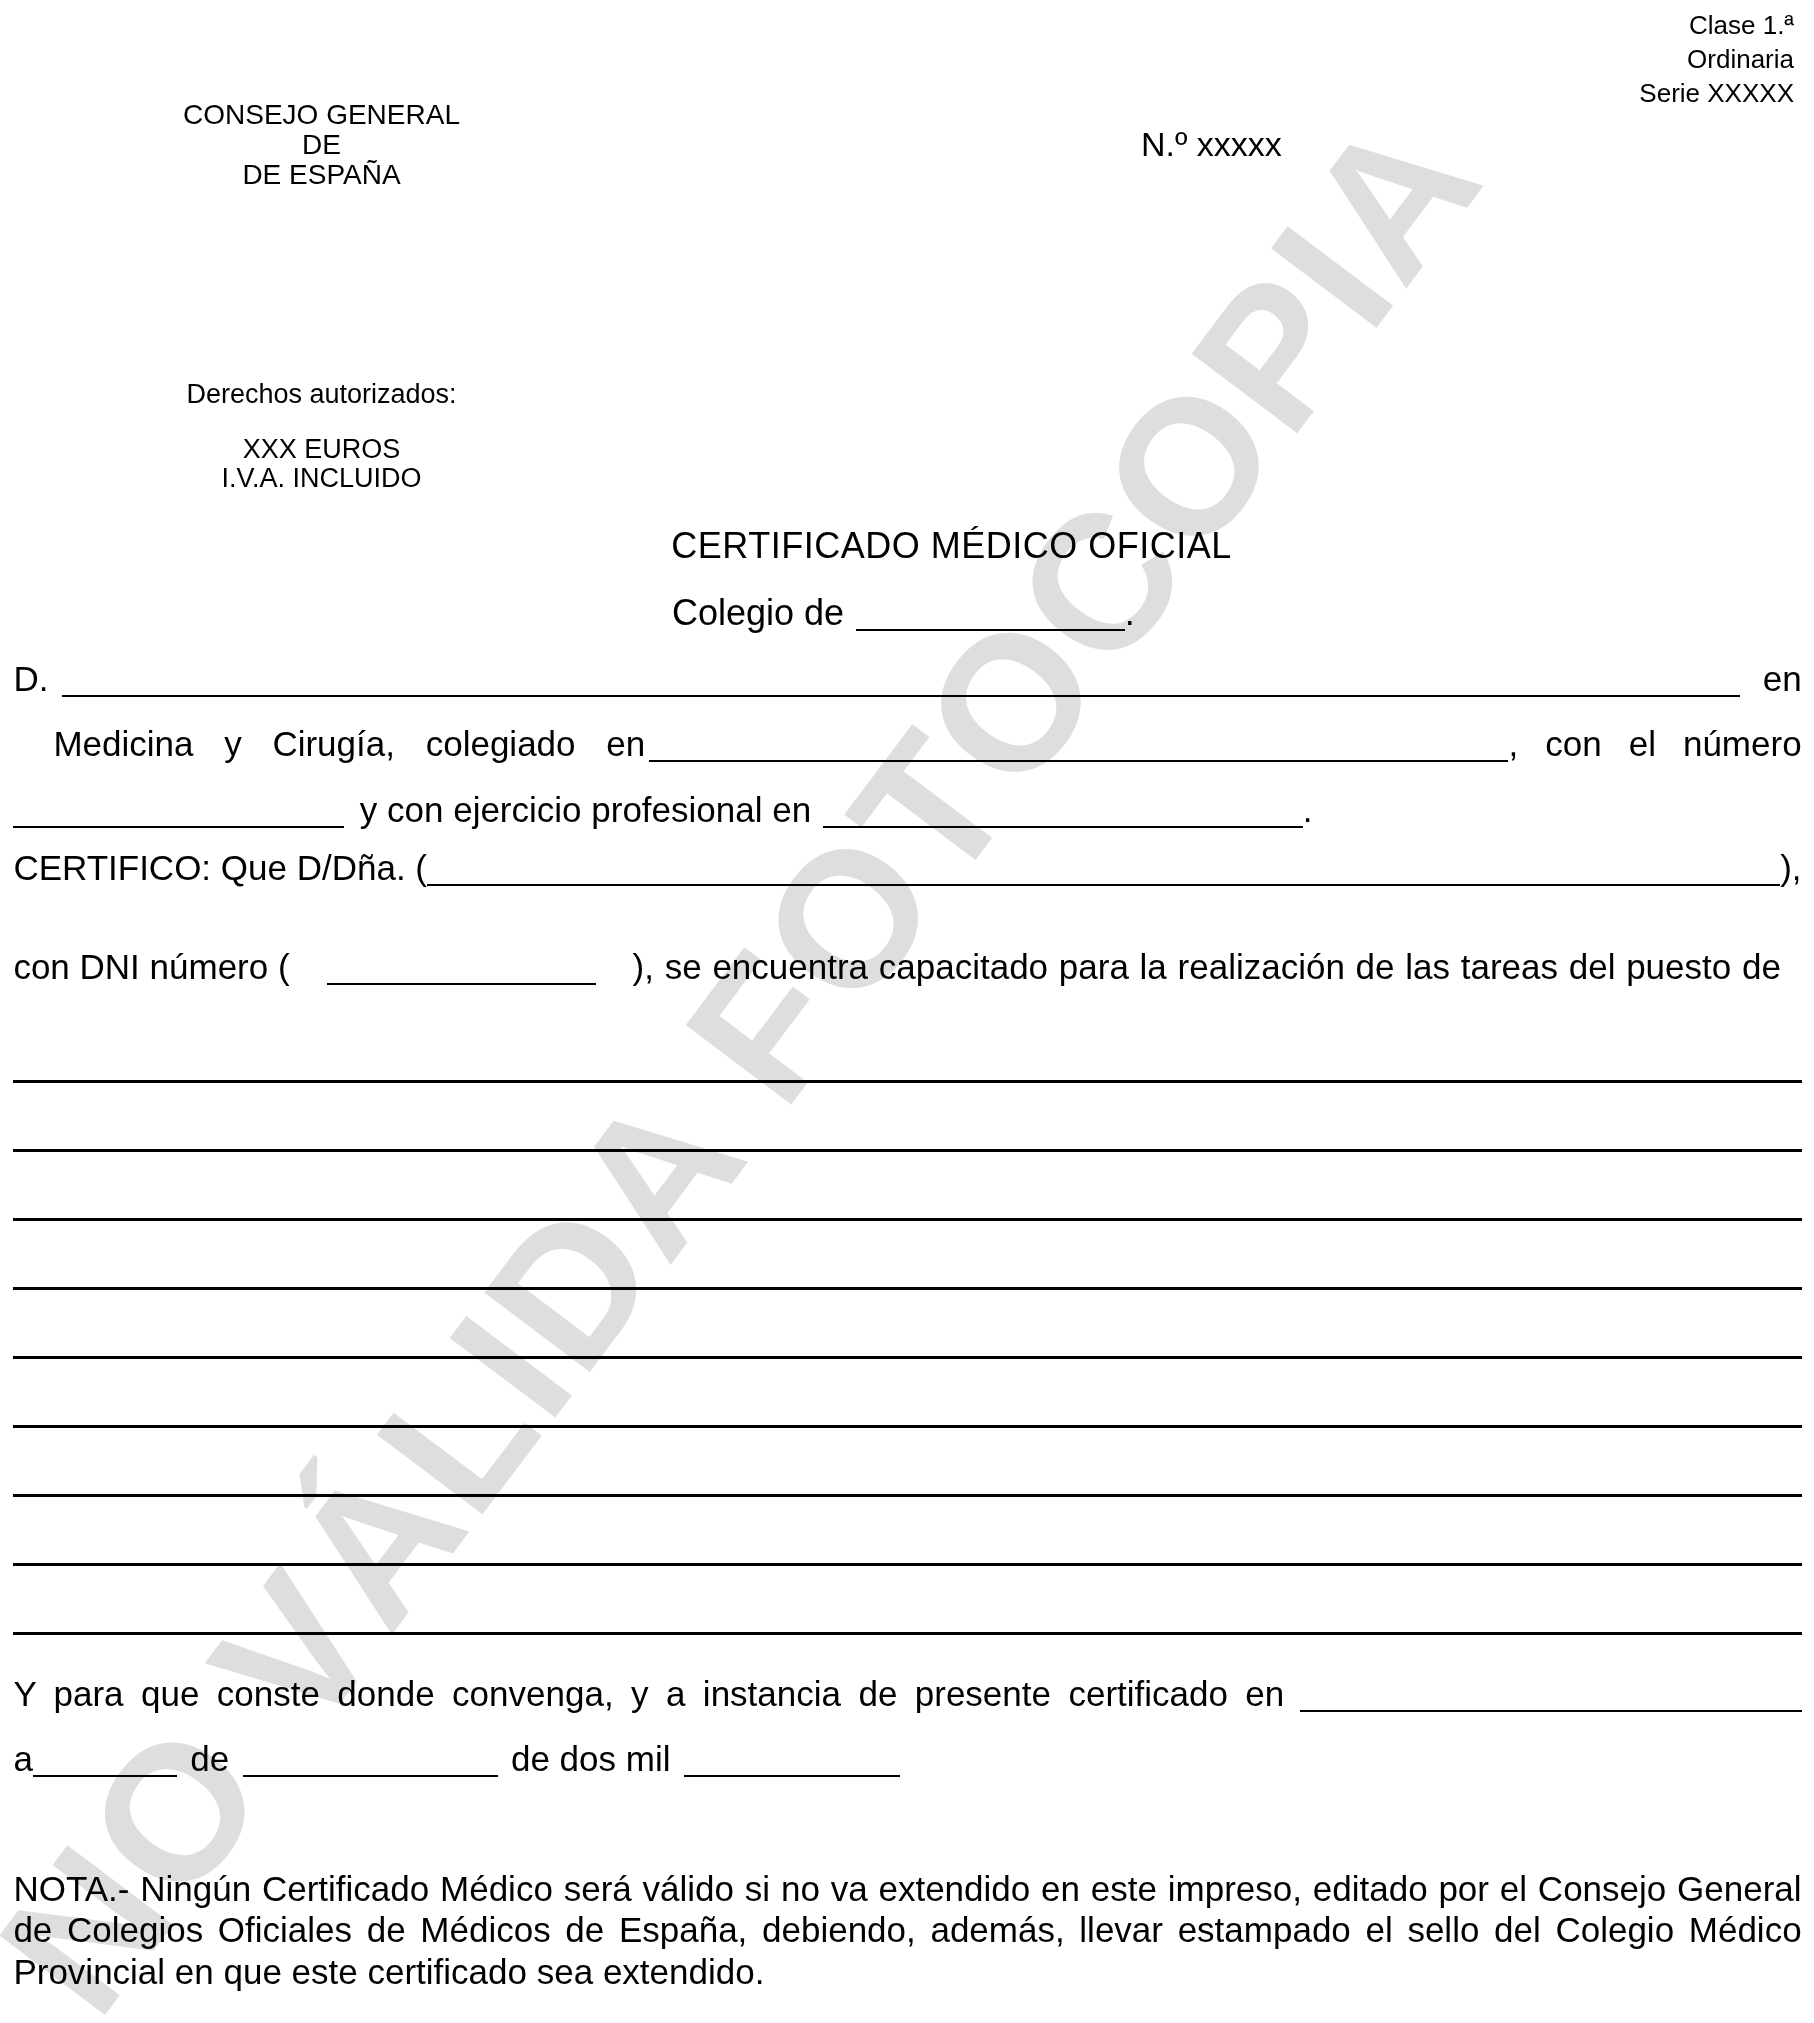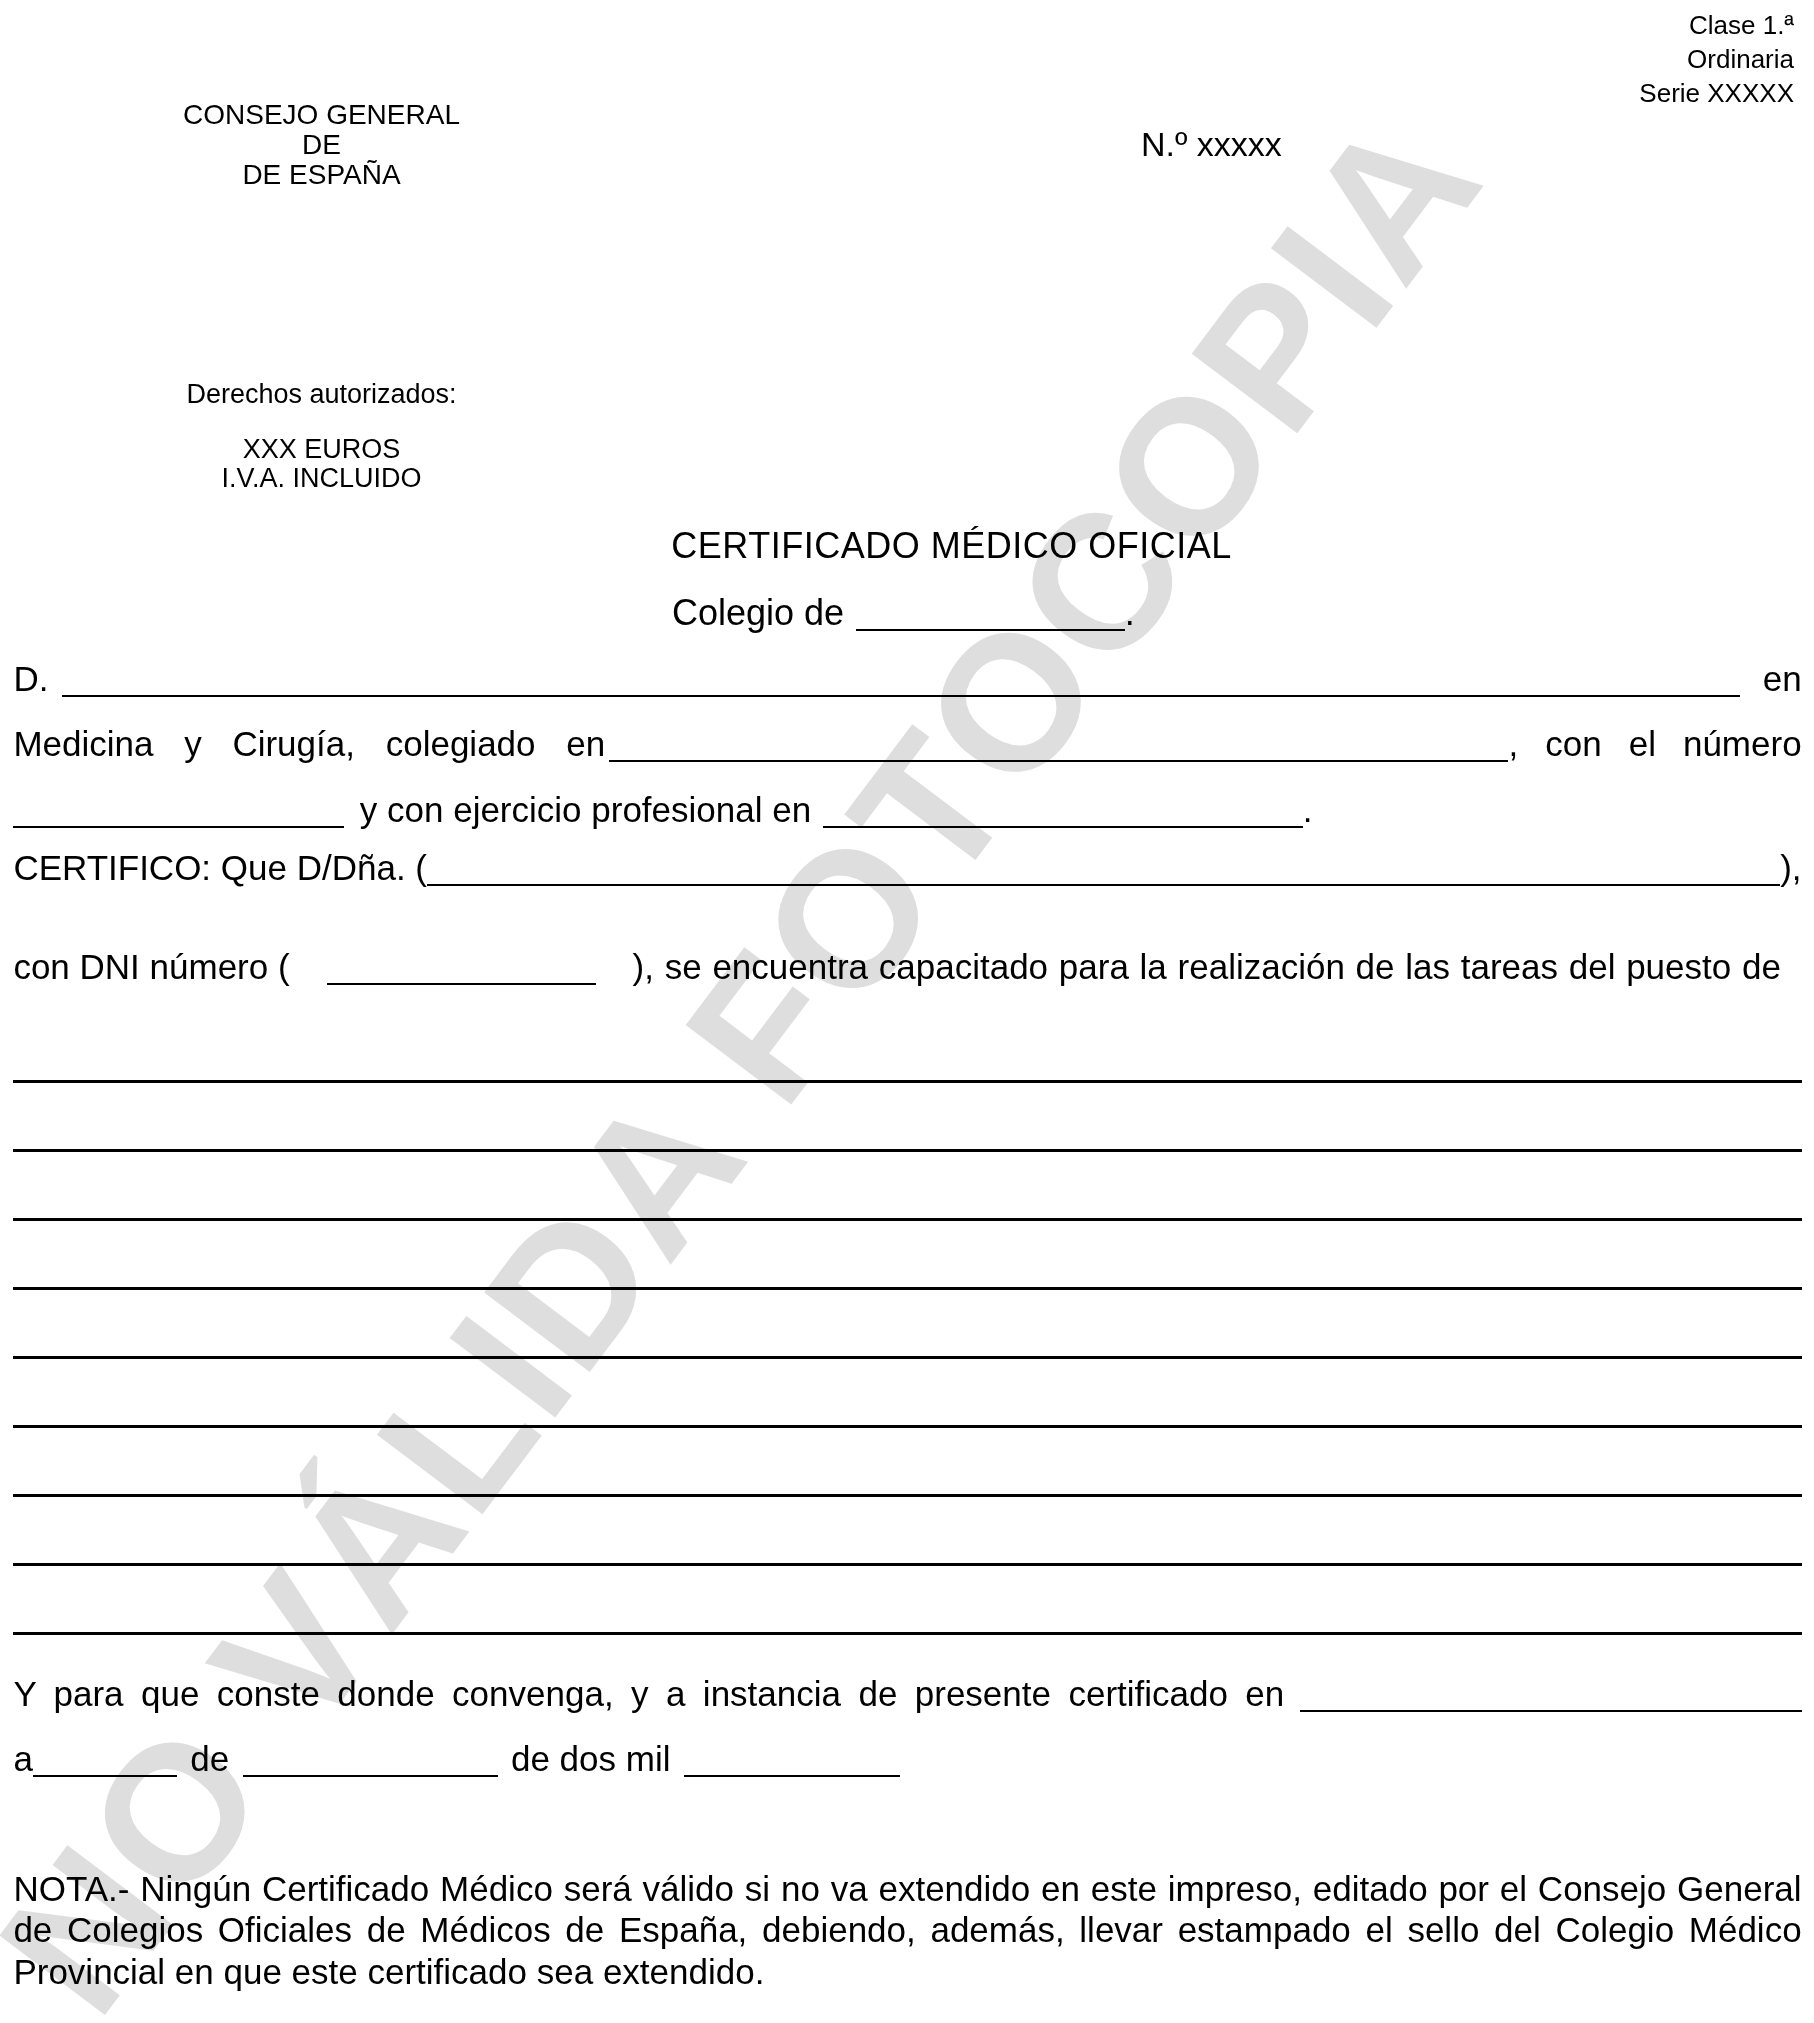--- a/index.html
+++ b/index.html
@@ -71,21 +71,21 @@
   .grow{flex:1 1 auto;}
   .w280{width:269px;}
   .w345{width:331px;}
   .w500{width:480px;}
   .w150{width:144px;}
   .w265{width:255px;}
   .w225{width:216px;}
   .row-d{top:659px;}
   .row-d .blank{margin:0 23px 0 13.4px;}
   .row-med{top:724px;}
-  .row-med .ws-wide{word-spacing:21px;}
+  .row-med .ws-wide{word-spacing:21px;margin-left:40px;}
   .row-med .ws-mid{word-spacing:17.3px;}
   .row-med .blank{margin-left:3.8px;}
   .row-ejer{top:790px;}
   .row-ejer .blank.first{margin-right:15.4px;}
   .row-ejer .blank.second{margin-left:11.5px;}
   .row-cert{top:848px;}
   .row-dni{top:947px;gap:37px;}
   .row-dni .blank{flex:0 1 269px;min-width:173px;}
   .row-dni .ws-tight{word-spacing:1px;}
   .rules{

